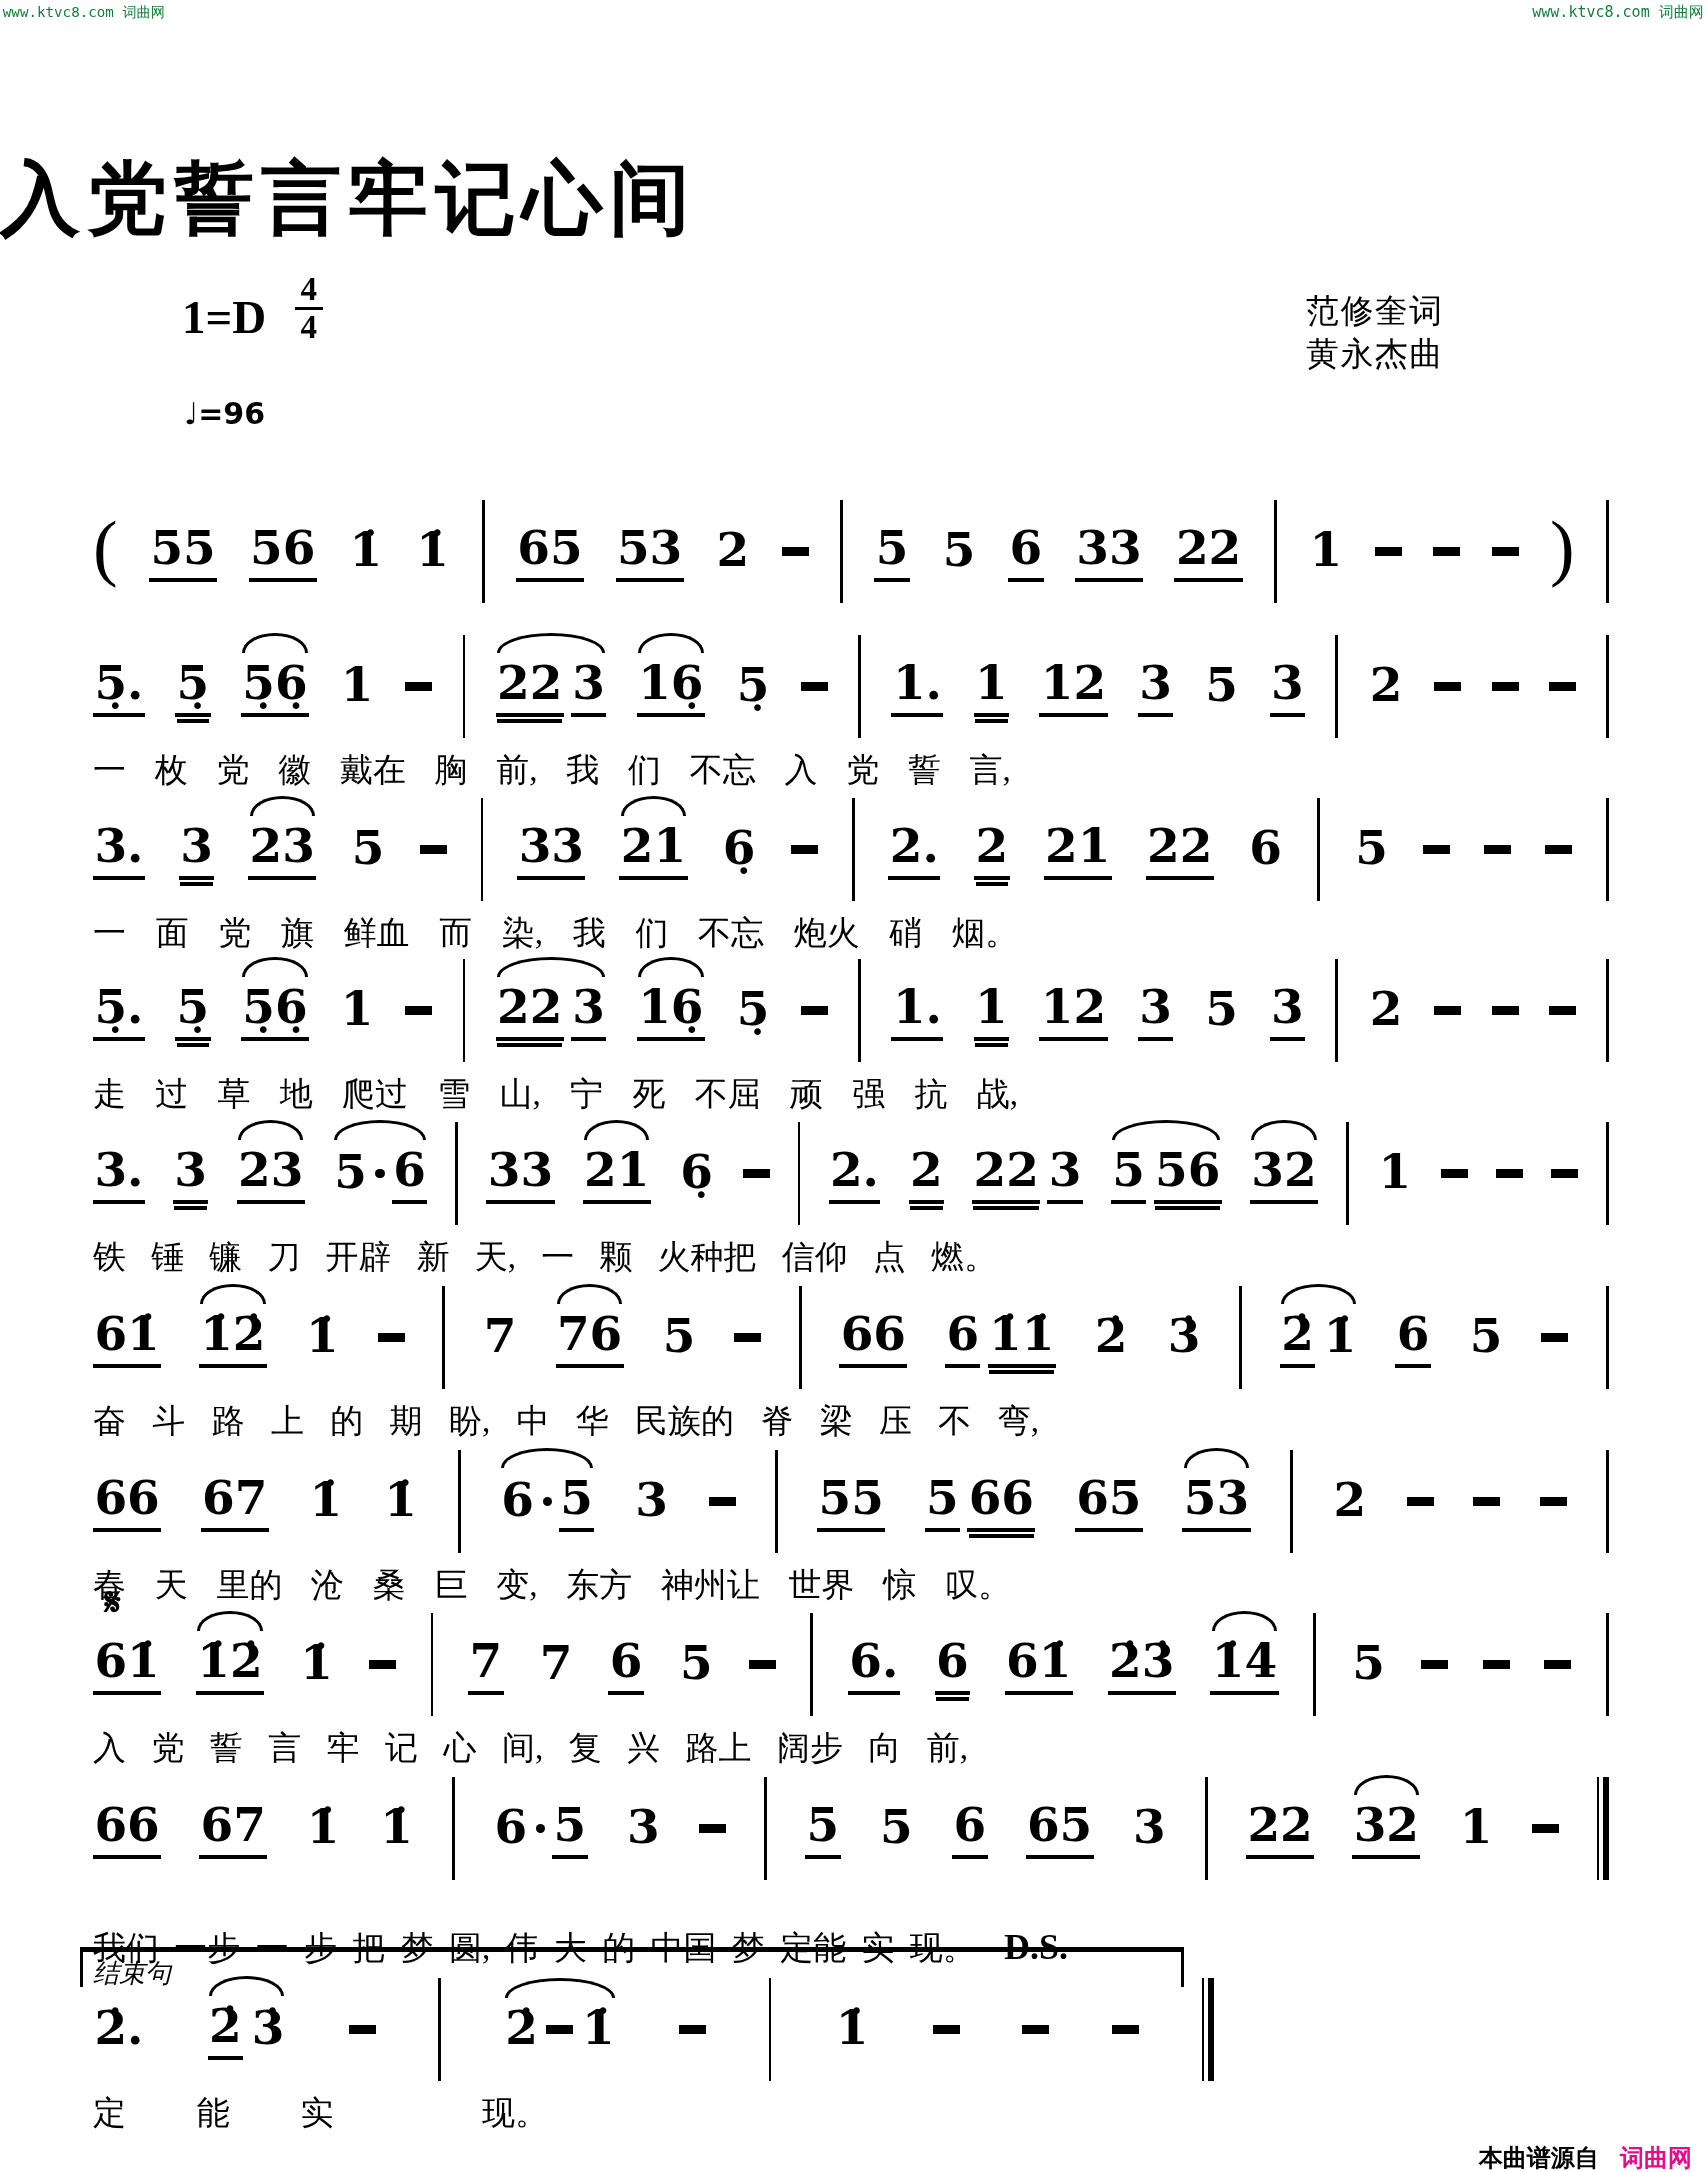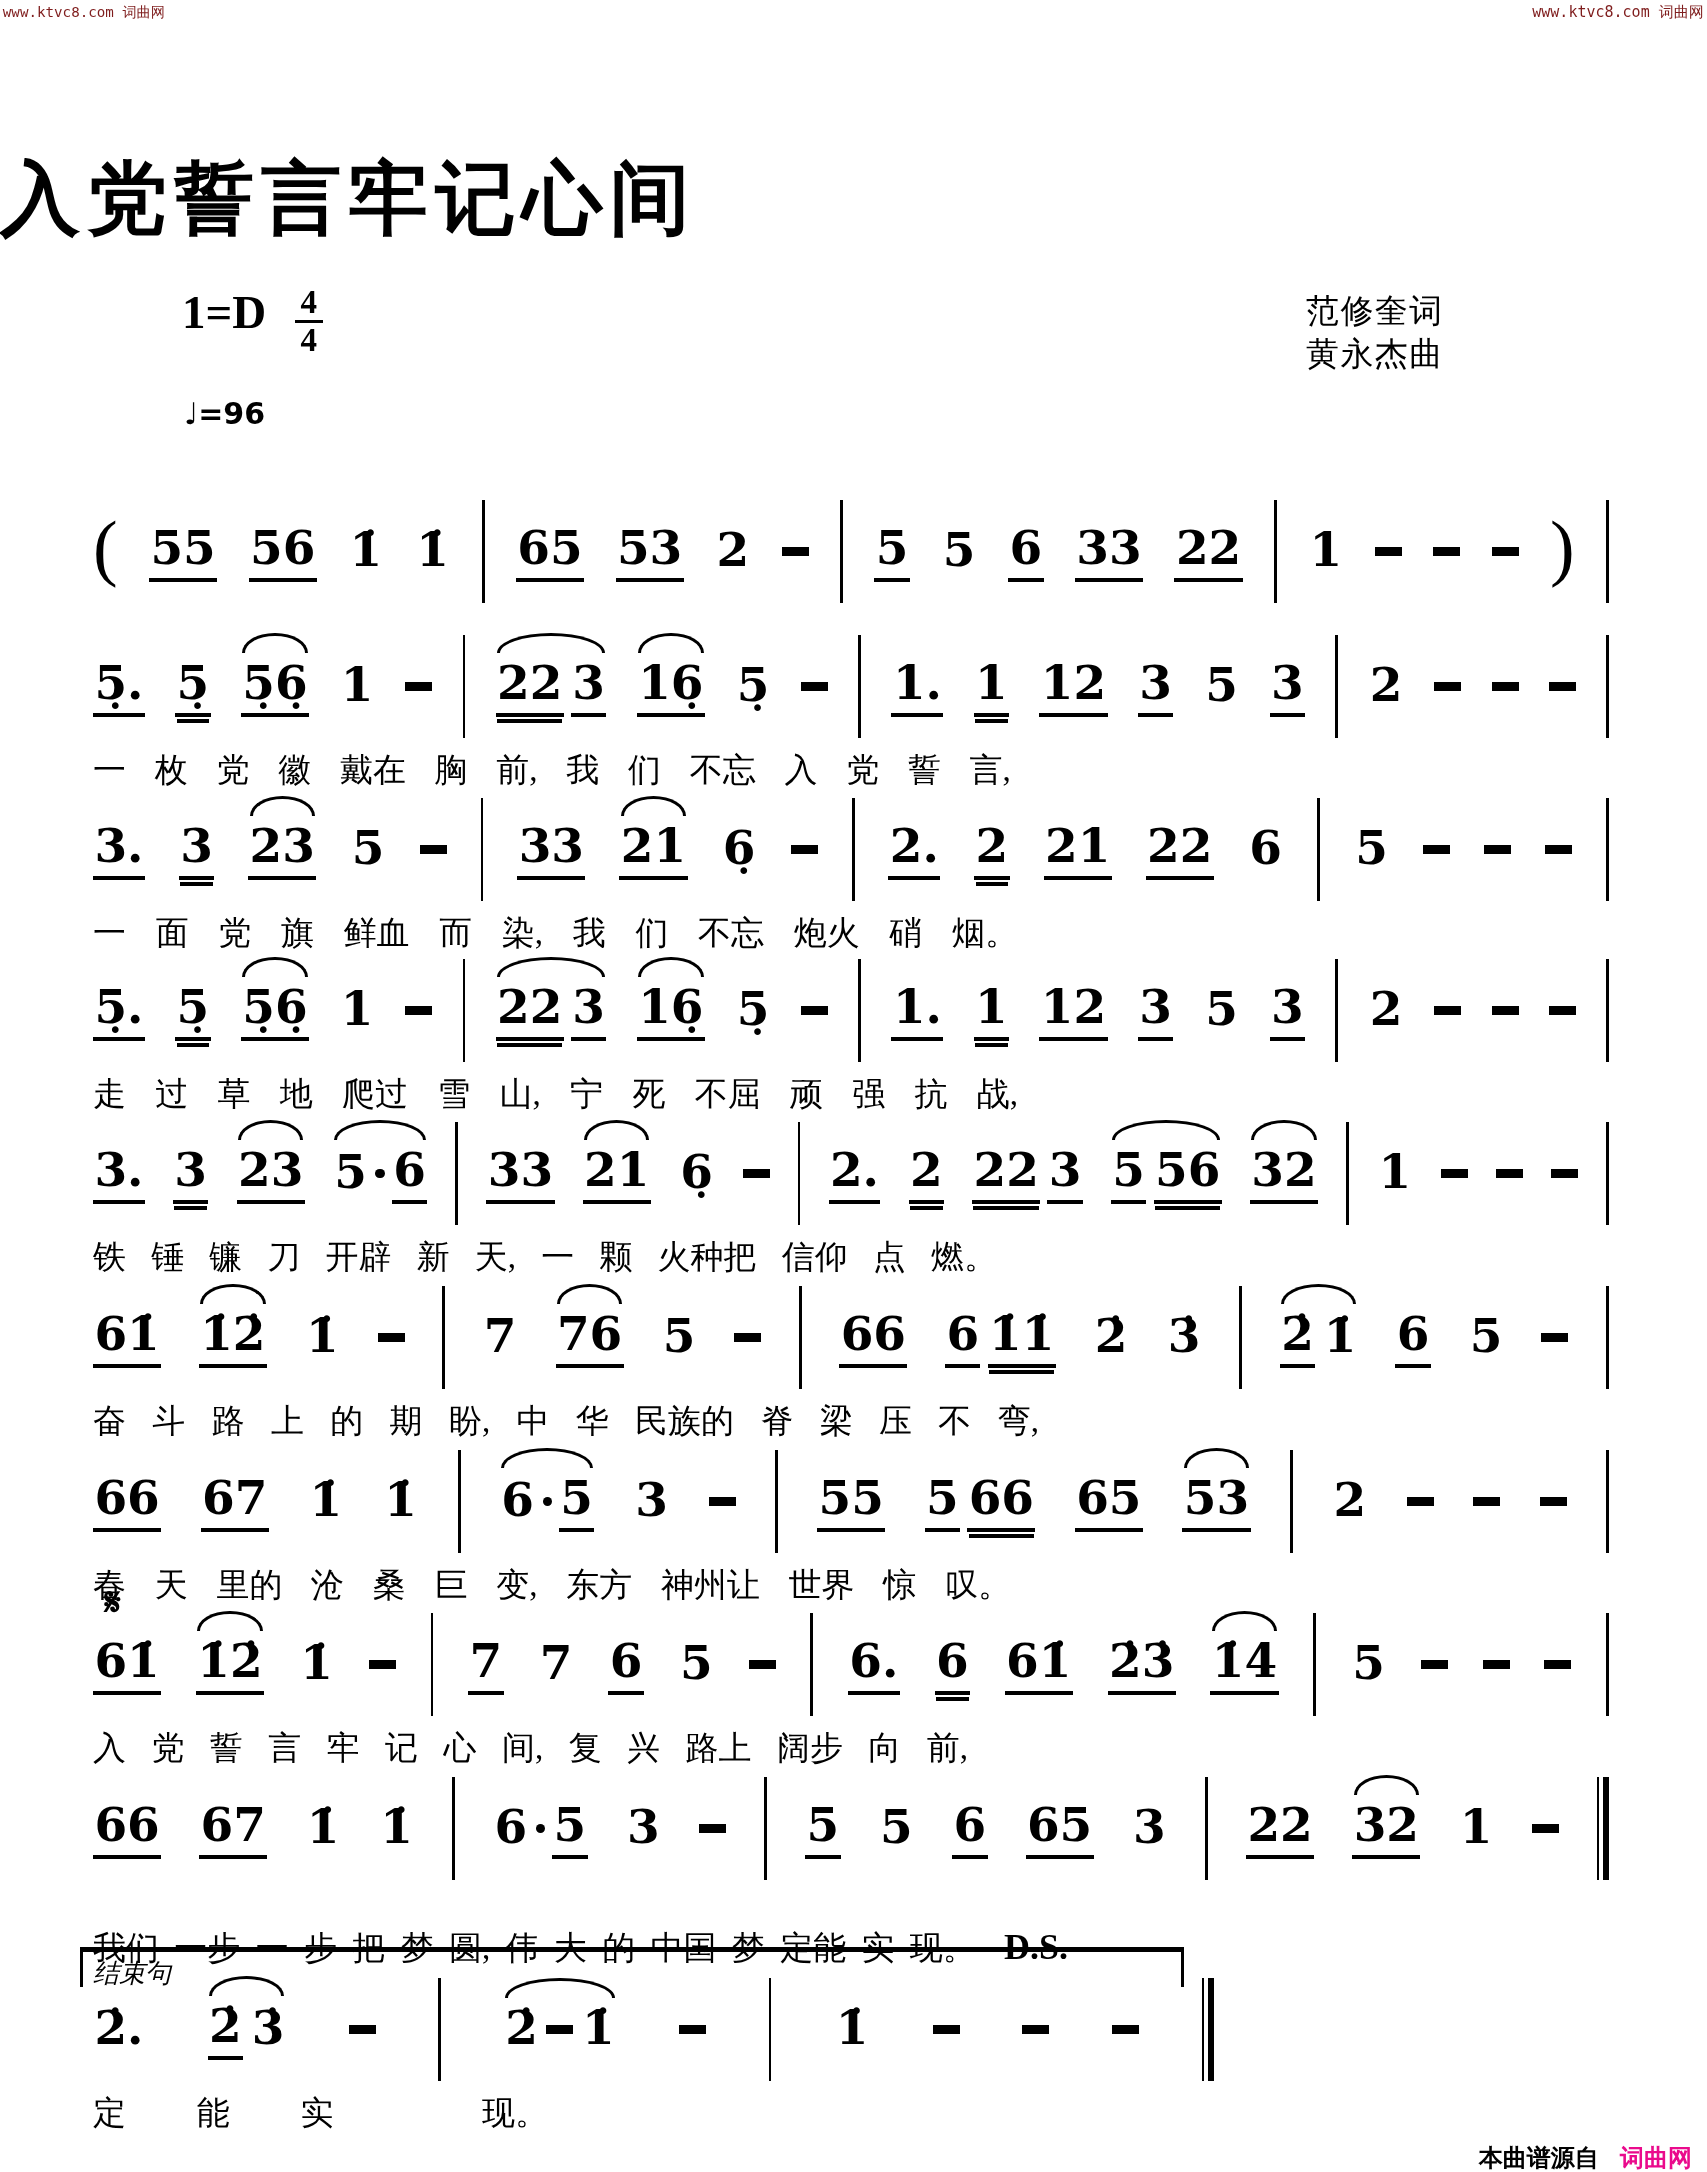--- a/index.html
+++ b/index.html
@@ -1,25 +1,25 @@
 <!DOCTYPE html>
 <html style="font-size:11.4px"><head>
 <meta charset="utf-8">
 <style>
   html,body{margin:0;padding:0}
   body{
     width:1708px;height:2172px;background:#fff;position:relative;
     font-family:"Liberation Serif","DejaVu Serif",serif;color:#000;overflow:hidden;
   }
-  .wm{position:absolute;font-family:"DejaVu Sans Mono",monospace;color:#7f1d1d;font-size:14.2px;white-space:nowrap}
+  .wm{position:absolute;font-family:"DejaVu Sans Mono",monospace;color:#15803d;font-size:14.2px;white-space:nowrap}
   .wm-tl{left:2.8px;top:2.8px}
   .wm-tr{right:4.3px;top:2.8px;font-size:15px}
   .title{position:absolute;left:0;right:0;top:146px;
     font-size:80px;font-weight:700;letter-spacing:7.1px;white-space:nowrap}
-  .keysig{position:absolute;left:182px;top:285px;display:flex;align-items:flex-start;gap:28.5px}
+  .keysig{position:absolute;left:182px;top:272px;display:flex;align-items:flex-end;gap:28.5px}
   .keyname{font-size:47px;font-weight:700}
   .timesig{display:flex;flex-direction:column;align-items:center;font-size:33px;font-weight:700;line-height:1.05}
   .timesig .bot{border-top:3.6px solid #000;padding:0 5.7px}
   .timesig .top{padding:0 5.7px}
   .tempo{position:absolute;left:184px;top:396px;font-size:30px;font-weight:700;
     font-family:"DejaVu Sans",sans-serif}
   .credits{position:absolute;left:1306px;top:290px;font-size:33px;line-height:1.3;letter-spacing:1.4px}
   
   .sys{position:absolute;left:93px;width:1516px}
   .notes{display:flex;align-items:center;justify-content:space-between;padding-top:30px}

